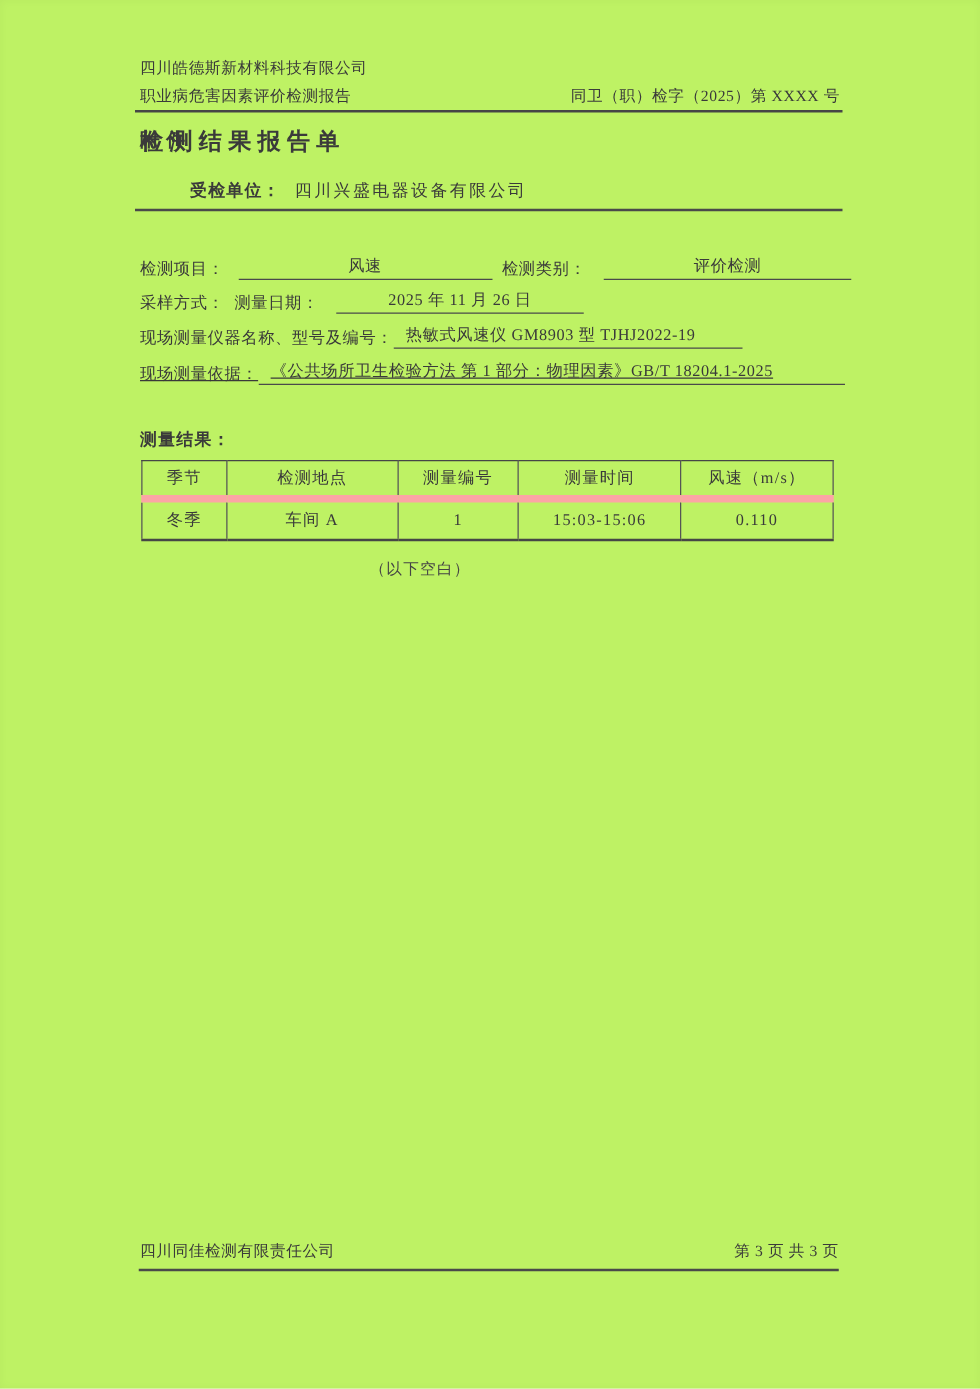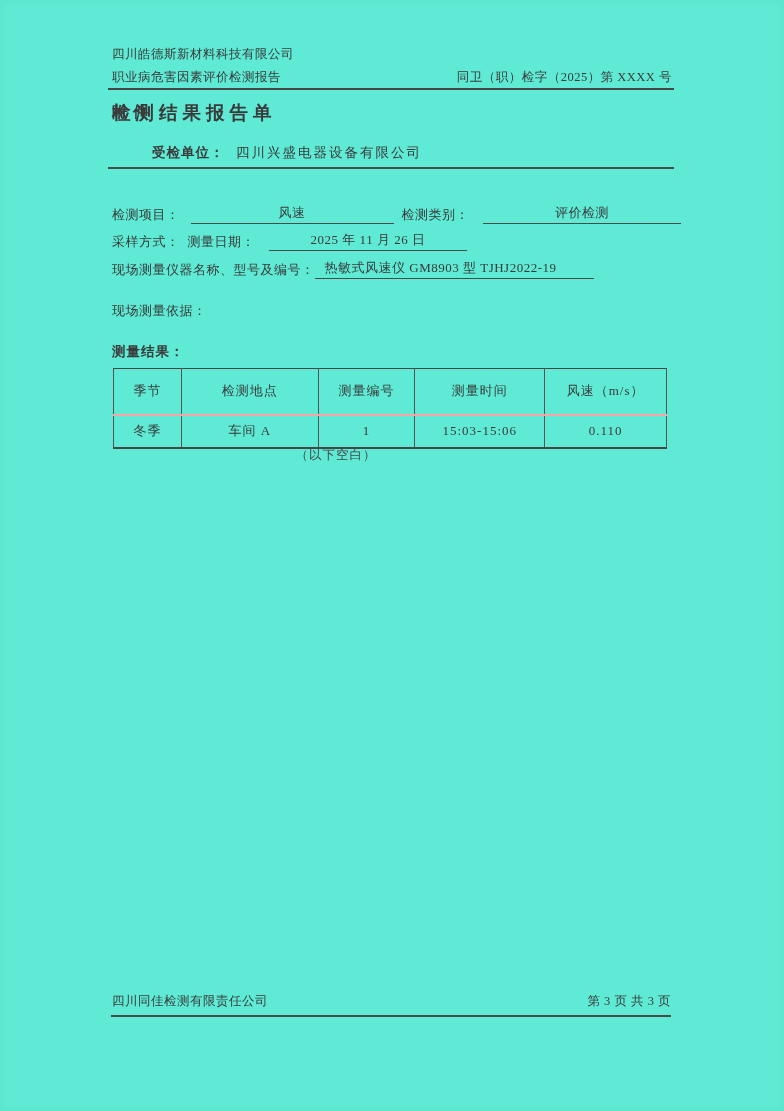--- a/index.html
+++ b/index.html
@@ -6,21 +6,21 @@
   html, body { background: #ffffff; }
   body {
     font-family: "Liberation Serif", "DejaVu Serif", serif;
     color: #3a3a3a;
   }
   .page {
     position: relative;
     width: 784px;
     height: 1111px;
     margin: 0 auto;
-    background: #5eead4;
+    background: #bef264;
     box-shadow: inset 0 0 8px rgba(0,0,0,0.04);
     overflow: hidden;
   }
   .abs { position: absolute; }
 
   
   .hdr-company   { top: 46px; left: 112px; font-size: 12.5px; letter-spacing: 0.5px; }
   .hdr-row2      { top: 69px; left: 112px; right: 112px; display: flex; justify-content: space-between; font-size: 12.5px; letter-spacing: 0.5px; }
   .rule-header   { top: 88px; left: 108px; width: 566px; height: 2px; background: #464646; }
 
@@ -41,21 +41,21 @@
     display: inline-block;
     border-bottom: 1.2px solid #4a4a4a;
     text-align: center;
     padding-bottom: 1px;
     letter-spacing: 0.5px;
   }
   .fval.left { text-align: left; padding-left: 10px; }
   .frow-1 { top: 200px; }
   .frow-2 { top: 227px; }
   .frow-3 { top: 255px; }
-  .frow-4 { top: 296px; }
+  .frow-4 { top: 284px; text-decoration: underline; }
   .u-a { margin-left: 11px; width: 203px; }
   .u-b { margin-left: 14px; width: 198px; }
   .gap-mid { display: inline-block; width: 8px; }
   .frow-3 .fval { width: 279px; }
   .frow-4 .fval { width: 469px; }
 
   
   .results-label { top: 343px; left: 112px; font-size: 13.5px; font-weight: bold; letter-spacing: 1px; }
   table.results {
     position: absolute;
@@ -65,21 +65,21 @@
     font-size: 13px;
     color: #3a3a3a;
   }
   table.results td {
     border-left: 1px solid #555;
     border-right: 1px solid #555;
     text-align: center;
     vertical-align: middle;
     letter-spacing: 1px;
   }
-  table.results tr.hrow td { height: 46px; border-top: 1.8px solid #464646; border-bottom: 2px solid #fca5a5; }
+  table.results tr.hrow td { height: 30px; border-top: 1.8px solid #464646; border-bottom: 6px solid #fca5a5; }
   table.results tr.drow td { height: 33px; border-bottom: 2px solid #464646; }
   table.results td:first-child { border-left: 1px solid #555; }
 
   .blank-note { top: 447px; left: 0; width: 672px; text-align: center; font-size: 12.5px; letter-spacing: 1px; color: #454545; }
 
   
   .rule-footer  { top: 1015px; left: 111px; width: 560px; height: 1.5px; background: #4a4a4a; }
   .footer-row   { top: 993px; left: 112px; right: 113px; display: flex; justify-content: space-between; font-size: 12.5px; letter-spacing: 0.5px; }
 </style>
 </head>
@@ -118,20 +118,21 @@
     <span class="fval u-b">2025 年 11 月 26 日</span>
   </div>
 
   <div class="frow frow-3">
     <span class="flabel">现场测量仪器名称、型号及编号：</span>
     <span class="fval left">热敏式风速仪 GM8903 型 TJHJ2022-19</span>
   </div>
 
   <div class="frow frow-4">
     <span class="flabel">现场测量依据：</span>
+    <span class="fval left">《公共场所卫生检验方法 第 1 部分：物理因素》GB/T 18204.1-2025</span>
   </div>
 
   <div class="abs results-label">测量结果：</div>
 
   <table class="results">
     <colgroup>
       <col style="width:68px">
         <col style="width:137px">
         <col style="width:97px">
         <col style="width:130px">

